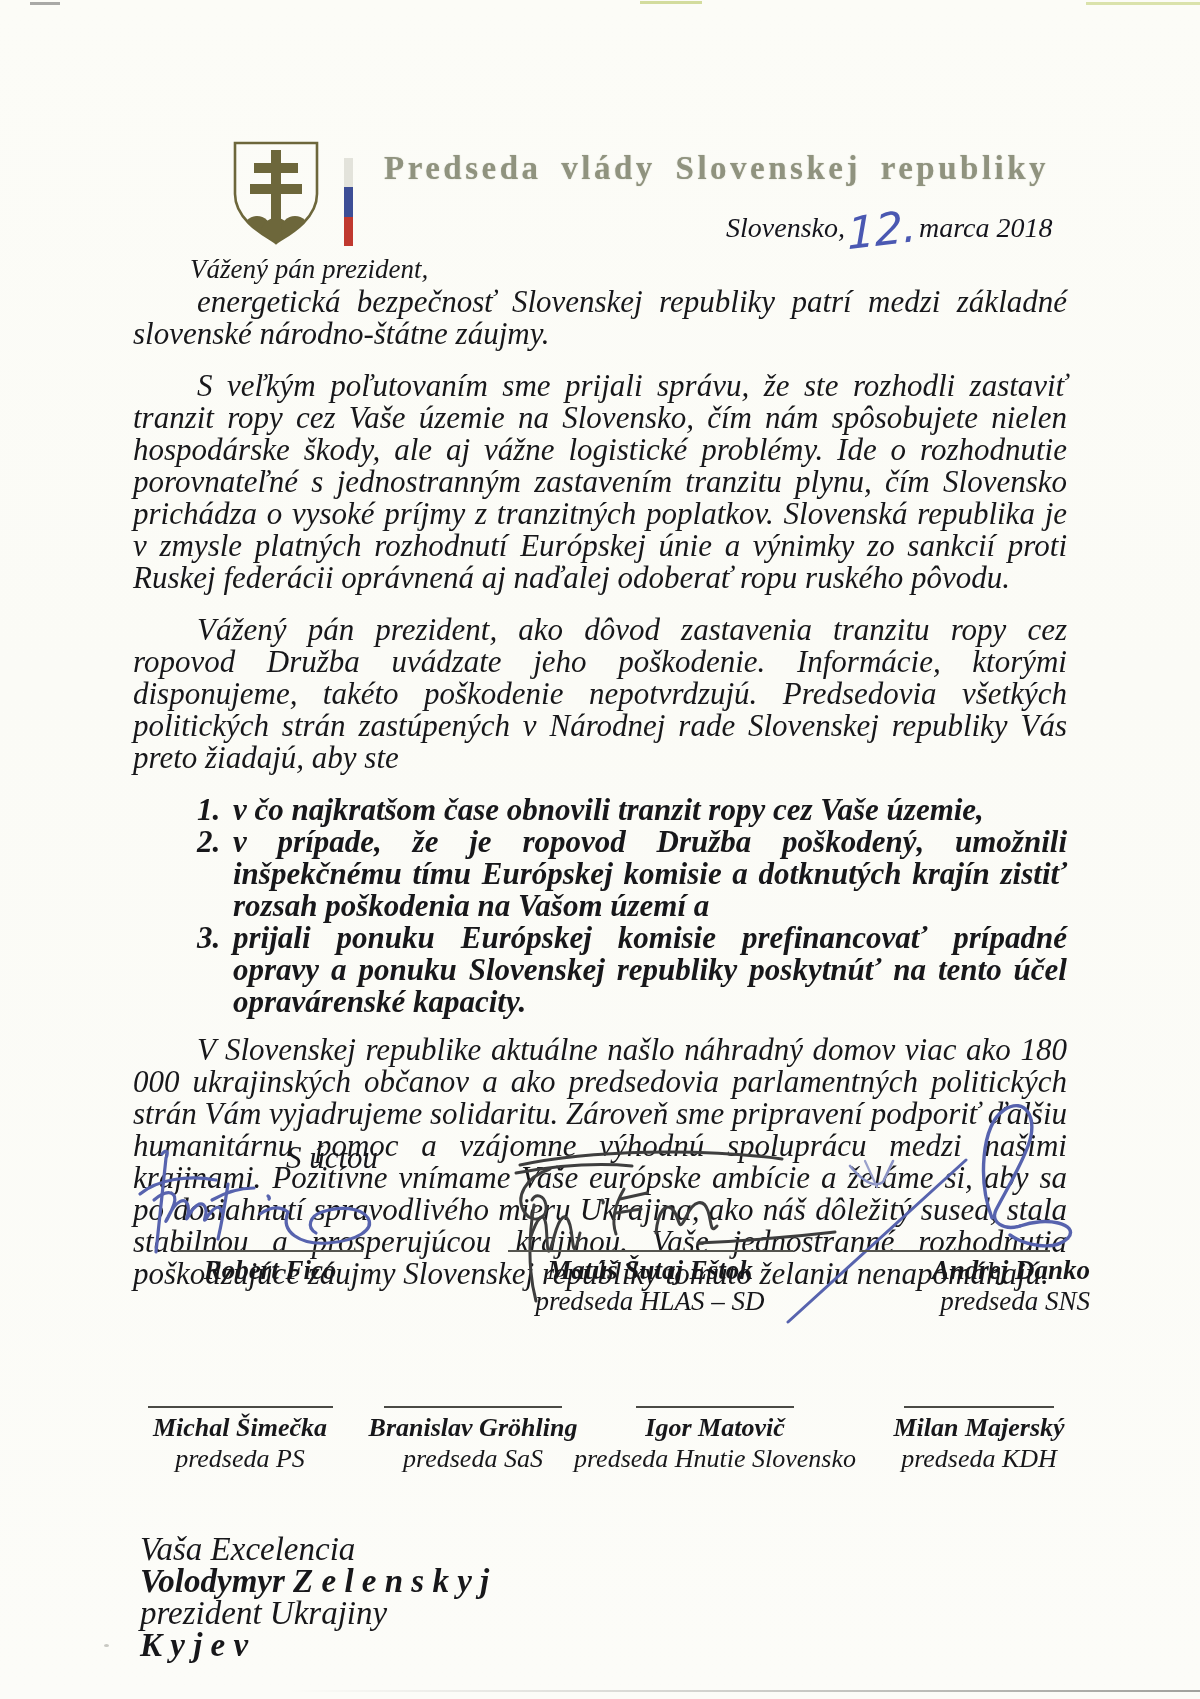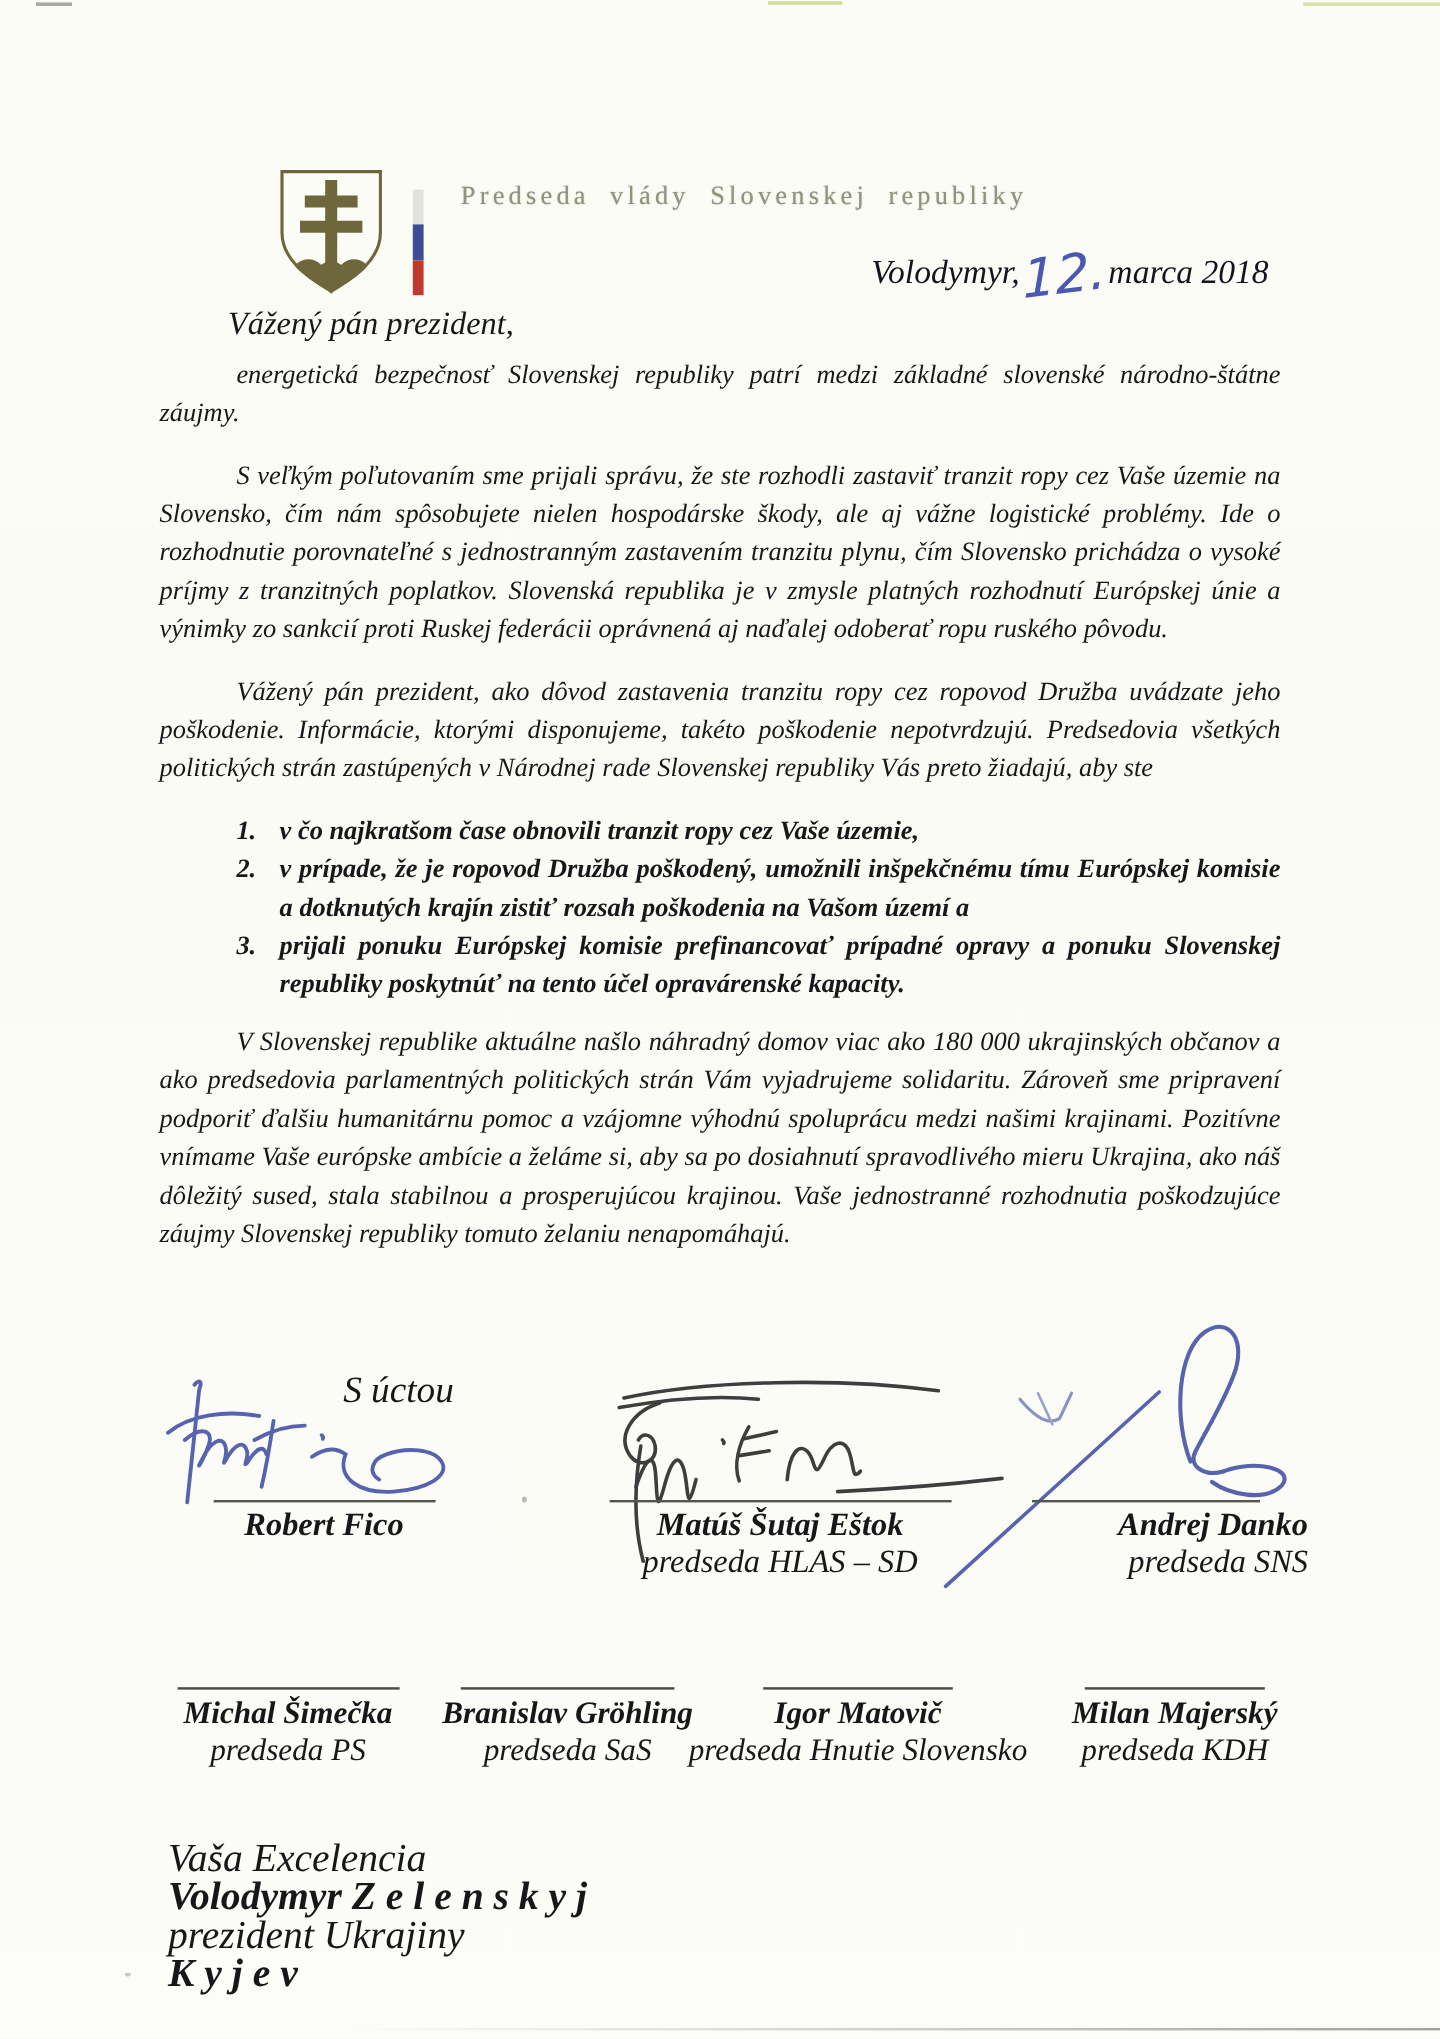--- a/index.html
+++ b/index.html
@@ -24,45 +24,46 @@
   .art-speck-2{left:104px;top:1644px;width:5px;height:3px;background:#c8c8c2;border-radius:50%;}
 
   
   .emblem{position:absolute;left:228px;top:136px;width:96px;height:112px;}
   .tricolor{position:absolute;left:344px;top:158px;width:9px;height:88px;display:flex;flex-direction:column;}
   .tricolor .w{flex:1;background:#e3e3db;}
   .tricolor .b{flex:1;background:#3d4e96;}
   .tricolor .r{flex:1;background:#c0392f;}
   .office-title{
     position:absolute;left:384px;top:150px;
-    font-size:22px;letter-spacing:3.5px;word-spacing:8px;
+    font-size:33px;letter-spacing:3.5px;word-spacing:8px;
     color:#90937f;text-shadow:0 0 1.2px #b9bcab;
     white-space:nowrap;
+    font-weight:bold;
   }
   .dateline{
     position:absolute;left:726px;top:208px;
     display:flex;align-items:flex-end;
     font-style:italic;font-size:28px;color:#14141c;
   }
   .dateline .place{padding-bottom:6px;}
   .dateline .rest{padding-bottom:6px;}
   .handwritten-day{
     display:inline-block;
     font-family:"DejaVu Sans",sans-serif;
     font-style:italic;font-size:44px;line-height:1;
     color:#4a58b2;
     transform:rotate(-7deg) skewX(-6deg);
     margin:0 2px -2px 2px;
   }
   .salutation{position:absolute;left:190px;top:254px;font-style:italic;font-size:27px;}
 
   
   .letter-body{
-    position:absolute;left:133px;top:296px;width:934px;
-    font-style:italic;font-size:22px;line-height:32px;
+    position:absolute;left:133px;top:286px;width:934px;
+    font-style:italic;font-size:31px;line-height:32px;
     text-align:justify;
   }
   .letter-body p{margin:0 0 20px 0;text-indent:64px;}
   .demand-list{margin:12px 0 16px 0;padding:0 0 0 64px;list-style:none;font-weight:bold;}
   .demand-list .item{display:flex;margin:0;}
   .demand-list .num{width:36px;flex-shrink:0;}
   .demand-list .txt{flex:1;text-align:justify;}
 
   .closing{position:absolute;left:286px;top:1140px;font-style:italic;font-size:31px;}
 
@@ -121,21 +122,21 @@
     </g>
   </svg>
   <div class="tricolor">
     <div class="w"></div>
     <div class="b"></div>
     <div class="r"></div>
   </div>
   <div class="office-title">Predseda vlády Slovenskej republiky</div>
 
   <div class="dateline">
-    <span class="place">Volodymyr,</span>
+    <span class="place">Slovensko,</span>
     <span class="handwritten-day">12.</span>
     <span class="rest">marca 2018</span>
   </div>
 
   <div class="salutation">Vážený pán prezident,</div>
 
   <div class="letter-body">
     <p>energetická bezpečnosť Slovenskej republiky patrí medzi základné slovenské národno-štátne záujmy.</p>
     <p>S veľkým poľutovaním sme prijali správu, že ste rozhodli zastaviť tranzit ropy cez Vaše územie na Slovensko, čím nám spôsobujete nielen hospodárske škody, ale aj vážne logistické problémy. Ide o rozhodnutie porovnateľné s jednostranným zastavením tranzitu plynu, čím Slovensko prichádza o vysoké príjmy z tranzitných poplatkov. Slovenská republika je v zmysle platných rozhodnutí Európskej únie a výnimky zo sankcií proti Ruskej federácii oprávnená aj naďalej odoberať ropu ruského pôvodu.</p>
     <p>Vážený pán prezident, ako dôvod zastavenia tranzitu ropy cez ropovod Družba uvádzate jeho poškodenie. Informácie, ktorými disponujeme, takéto poškodenie nepotvrdzujú. Predsedovia všetkých politických strán zastúpených v Národnej rade Slovenskej republiky Vás preto žiadajú, aby ste</p>

